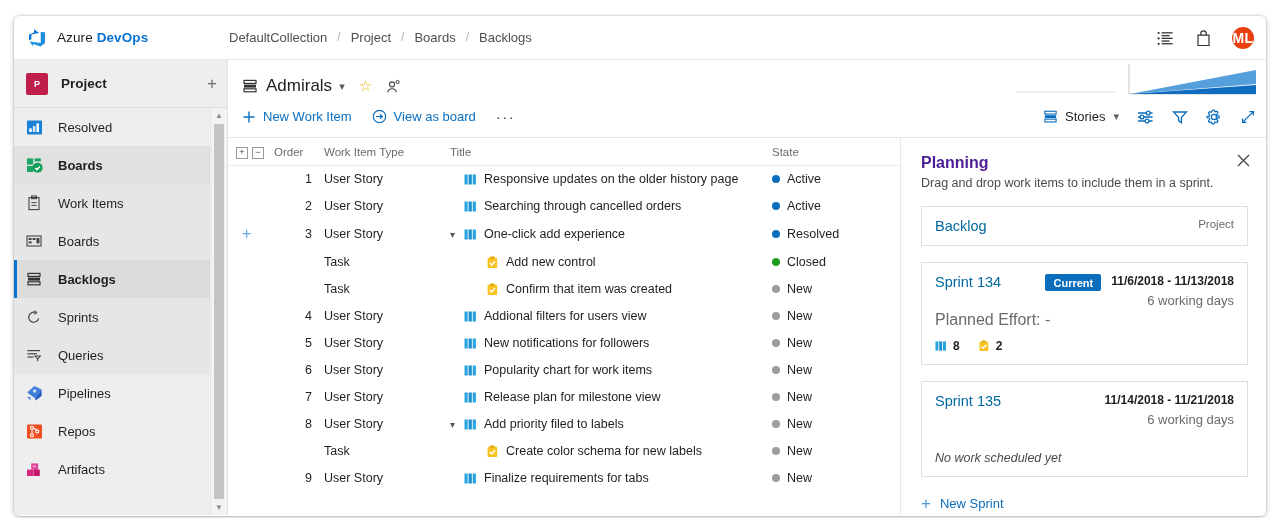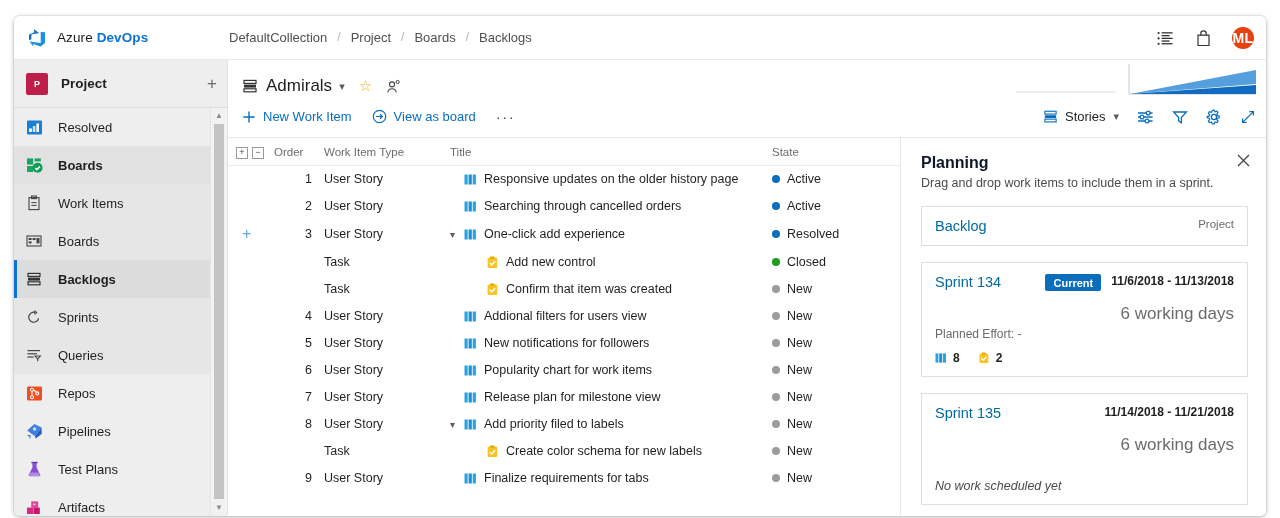--- a/index.html
+++ b/index.html
@@ -157,34 +157,34 @@
   .title-cell { display: flex; align-items: center; }
   .tw-chev { width: 14px; color: #5c5c5c; font-size: 10px; flex: none; }
   .tw-ind { flex: none; }
   .wi-icon { margin-right: 7px; flex: none; display:flex; align-items:center; }
 
   .state-cell { display: flex; align-items: center; }
   .dot { width: 8px; height: 8px; border-radius: 50%; margin-right: 7px; flex: none; }
 
   
   .planning { width: 365px; flex: none; padding: 16px 18px 0 20px; position: relative; background:#fff; }
-  .pl-title { font-size: 16px; font-weight: 700; color: #0f172a; }
+  .pl-title { font-size: 16px; font-weight: 700; color: #4c1d95; }
   .pl-sub { font-size: 12.5px; color: #4a4a4a; margin-top: 4px; }
   .pl-close { position: absolute; right: 16px; top: 16px; color: #444; font-size: 14px; line-height: 1; cursor: pointer; }
 
   .card {
     border: 1px solid #dededc; background: #fff;
     margin-top: 16px; padding: 11px 13px;
   }
   .card-row { display: flex; align-items: flex-start; justify-content: space-between; }
   .sp-link { font-size: 14.5px; color: #0369a1; }
   .sp-right { text-align: right; }
   .sp-dates { font-size: 12px; font-weight: 700; color: #1f1f1f; white-space: nowrap; }
-  .sp-days { font-size: 17px; color: #6b6b6b; margin-top: 16px; }
-  .sp-meta { font-size: 12px; color: #6b6b6b; }
+  .sp-days { font-size: 13px; color: #6b6b6b; margin-top: 5px; }
+  .sp-meta { font-size: 16px; color: #6b6b6b; }
   .badge-cur {
     background: #0a6ebd; color: #fff; font-size: 11px; font-weight: 600;
     padding: 2.5px 8px; border-radius: 2px; margin-right: 10px; white-space: nowrap;
   }
   .counts { display: flex; align-items: center; margin-top: 10px; }
   .count { display: flex; align-items: center; margin-right: 18px; font-size: 12px; font-weight: 700; color: #1f1f1f; }
   .count .cg { margin-right: 6px; display:flex; }
   .nowork { font-size: 12.5px; color: #4a4a4a; font-style: italic; margin-top: 24px; }
   .proj-tag { font-size: 11.5px; color: #6b6b6b; }
   .new-sprint { display: flex; align-items: center; margin-top: 18px; font-size: 13px; color: #0a6ebd; cursor: pointer; }
@@ -332,53 +332,43 @@
                 <path d="M9 9 h5.4 l-2.7 3 z" fill="none" stroke="#444" stroke-width="1.1"></path>
                 <line x1="11.7" y1="12" x2="11.7" y2="14.3" stroke="#444" stroke-width="1.1"></line>
               </svg>
           </span>
           <span class="nlabel">Queries</span>
         </div>
 
         <div class="nav-item top-level">
           <span class="nic">
             <svg width="17" height="17" viewBox="0 0 17 17">
+                <path d="M1.2 7.6 L8.4 1 L15.6 4.4 L9 13.2 Z" fill="#3f7fd8"></path>
+                <path d="M9 13.2 L15.6 4.4 L15.6 11 L9.6 15.6 Z" fill="#1f5fc4"></path>
+                <circle cx="8.6" cy="6" r="1.7" fill="#cfe0f7"></circle>
+                <path d="M1.6 12.6 h2.4 v2.6" fill="none" stroke="#3f7fd8" stroke-width="1.1"></path>
+              </svg>
+          </span>
+          <span class="nlabel">Pipelines</span>
+        </div>
+
+        <div class="nav-item top-level">
+          <span class="nic">
+            <svg width="17" height="17" viewBox="0 0 17 17">
                 <rect x="1" y="1.4" width="15" height="14.2" rx="1.4" fill="#f04e23"></rect>
                 <circle cx="6" cy="4.8" r="1.5" fill="none" stroke="#fff" stroke-width="1.1"></circle>
                 <circle cx="11.2" cy="8.4" r="1.5" fill="none" stroke="#fff" stroke-width="1.1"></circle>
                 <circle cx="6" cy="12.2" r="1.5" fill="none" stroke="#fff" stroke-width="1.1"></circle>
                 <path d="M6 6.3 v4.4" stroke="#fff" stroke-width="1.1" fill="none"></path>
                 <path d="M7.4 5.4 q3.8 .8 2.6 2.1" stroke="#fff" stroke-width="1.1" fill="none"></path>
               </svg>
           </span>
           <span class="nlabel">Repos</span>
         </div>
 
-        <div class="nav-item top-level">
-          <span class="nic">
-            <svg width="17" height="17" viewBox="0 0 17 17">
-                <path d="M1.2 7.6 L8.4 1 L15.6 4.4 L9 13.2 Z" fill="#3f7fd8"></path>
-                <path d="M9 13.2 L15.6 4.4 L15.6 11 L9.6 15.6 Z" fill="#1f5fc4"></path>
-                <circle cx="8.6" cy="6" r="1.7" fill="#cfe0f7"></circle>
-                <path d="M1.6 12.6 h2.4 v2.6" fill="none" stroke="#3f7fd8" stroke-width="1.1"></path>
-              </svg>
-          </span>
-          <span class="nlabel">Pipelines</span>
-        </div>
-
-        <div class="nav-item top-level">
-          <span class="nic">
-            <svg width="17" height="17" viewBox="0 0 17 17">
-                <path d="M6.4 1.4 h4.2 v5 l3.6 7.4 a1 1 0 0 1-.9 1.5 H3.7 a1 1 0 0 1-.9-1.5 L6.4 6.4 Z" fill="#8a4fd3"></path>
-                <rect x="5.4" y=".8" width="6.2" height="1.5" fill="#6b35b5"></rect>
-                <path d="M4.6 11.4 h7.8 l1.8 3.5 H2.8 Z" fill="#b08ae6"></path>
-              </svg>
-          </span>
-          <span class="nlabel">Test Plans</span>
-        </div>
 
         <div class="nav-item top-level">
           <span class="nic">
             <svg width="17" height="17" viewBox="0 0 17 17">
                 <rect x="1" y="8.6" width="6" height="6.4" fill="#d6277f"></rect>
                 <rect x="5.2" y="2.4" width="7" height="6.4" fill="#e0479a"></rect>
                 <rect x="7.4" y="8.6" width="6.4" height="6.4" fill="#c4156e"></rect>
                 <rect x="7" y="4.6" width="2.6" height="1.6" fill="#f7b8d9"></rect>
               </svg>
           </span>

